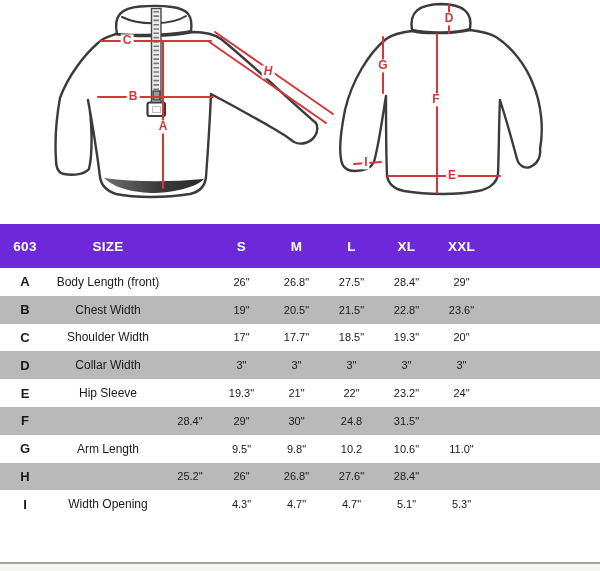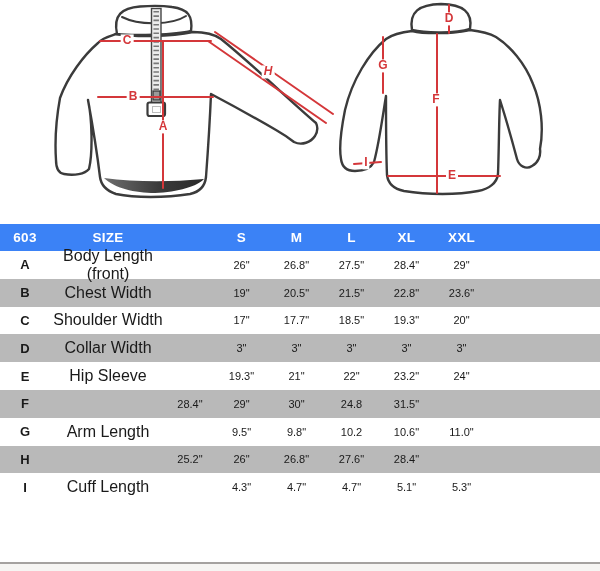--- a/index.html
+++ b/index.html
@@ -16,27 +16,27 @@
     padding:0 2px;line-height:1.1;white-space:nowrap;
   }
   .measure-label.italic{font-style:italic;}
   
   .size-table{position:absolute;left:0;top:224px;width:600px;}
   .thead,.trow{
     display:grid;
     grid-template-columns:50px 116px 48px 55px 55px 55px 55px 55px 1fr;
     align-items:center;
   }
-  .thead{height:27px;background:#3b82f6;color:#fff;font-weight:bold;}
+  .thead{height:44px;background:#6d28d9;color:#fff;font-weight:bold;}
   .thead .cell{font-size:13.5px;text-align:center;letter-spacing:.3px;}
   .trow{height:27.8px;background:#fff;color:#1a1a1a;}
   .trow.stripe{background:#b9b9b9;}
   .cell{text-align:center;overflow:hidden;}
   .cell.key{font-size:13px;font-weight:bold;}
-  .cell.label{font-size:16px;}
+  .cell.label{font-size:12px;}
   .cell.val{font-size:11px;}
   
   .bottom-strip{
     position:absolute;left:0;bottom:0;width:600px;height:7px;
     background:#f6f5f3;border-top:2px solid #a5a2a0;
   }
 </style>
 </head>
 <body>
 
@@ -242,21 +242,21 @@
           <div class="cell spacer"></div>
           <div class="cell val">25.2"</div>
           <div class="cell val">26"</div>
           <div class="cell val">26.8"</div>
           <div class="cell val">27.6"</div>
           <div class="cell val">28.4"</div>
           <div class="cell filler"></div>
         </div>
         <div class="trow">
           <div class="cell key">I</div>
-          <div class="cell label">Cuff Length</div>
+          <div class="cell label">Width Opening</div>
           <div class="cell spacer"></div>
           <div class="cell val">4.3"</div>
           <div class="cell val">4.7"</div>
           <div class="cell val">4.7"</div>
           <div class="cell val">5.1"</div>
           <div class="cell val">5.3"</div>
           <div class="cell filler"></div>
         </div>
       </div>
   </div>

